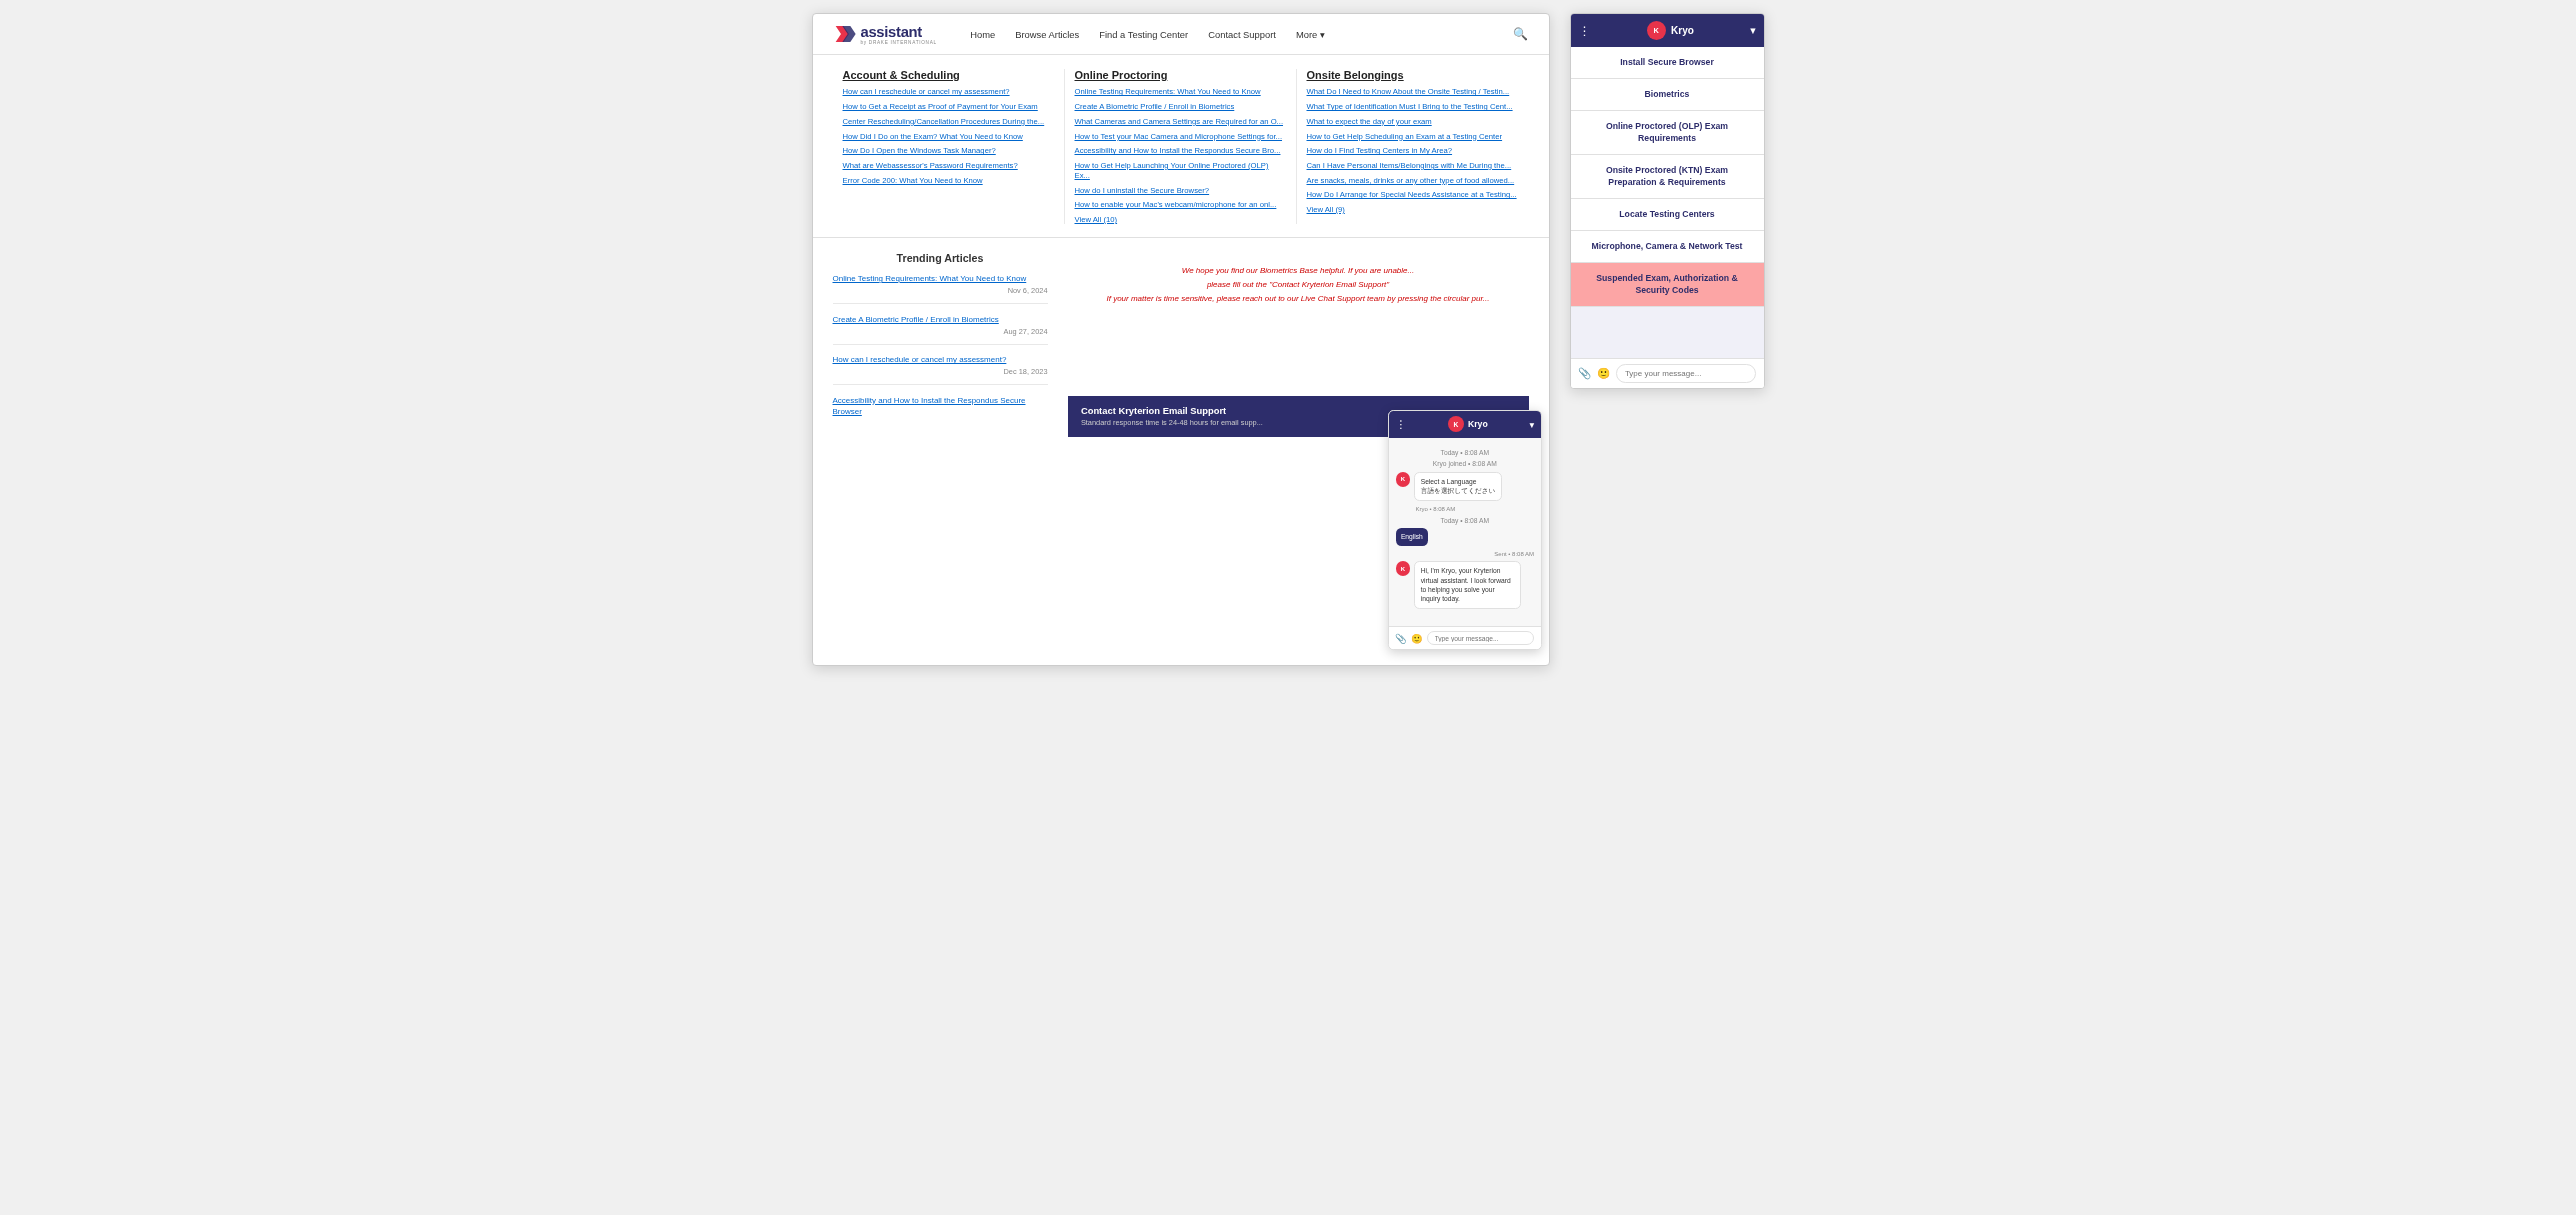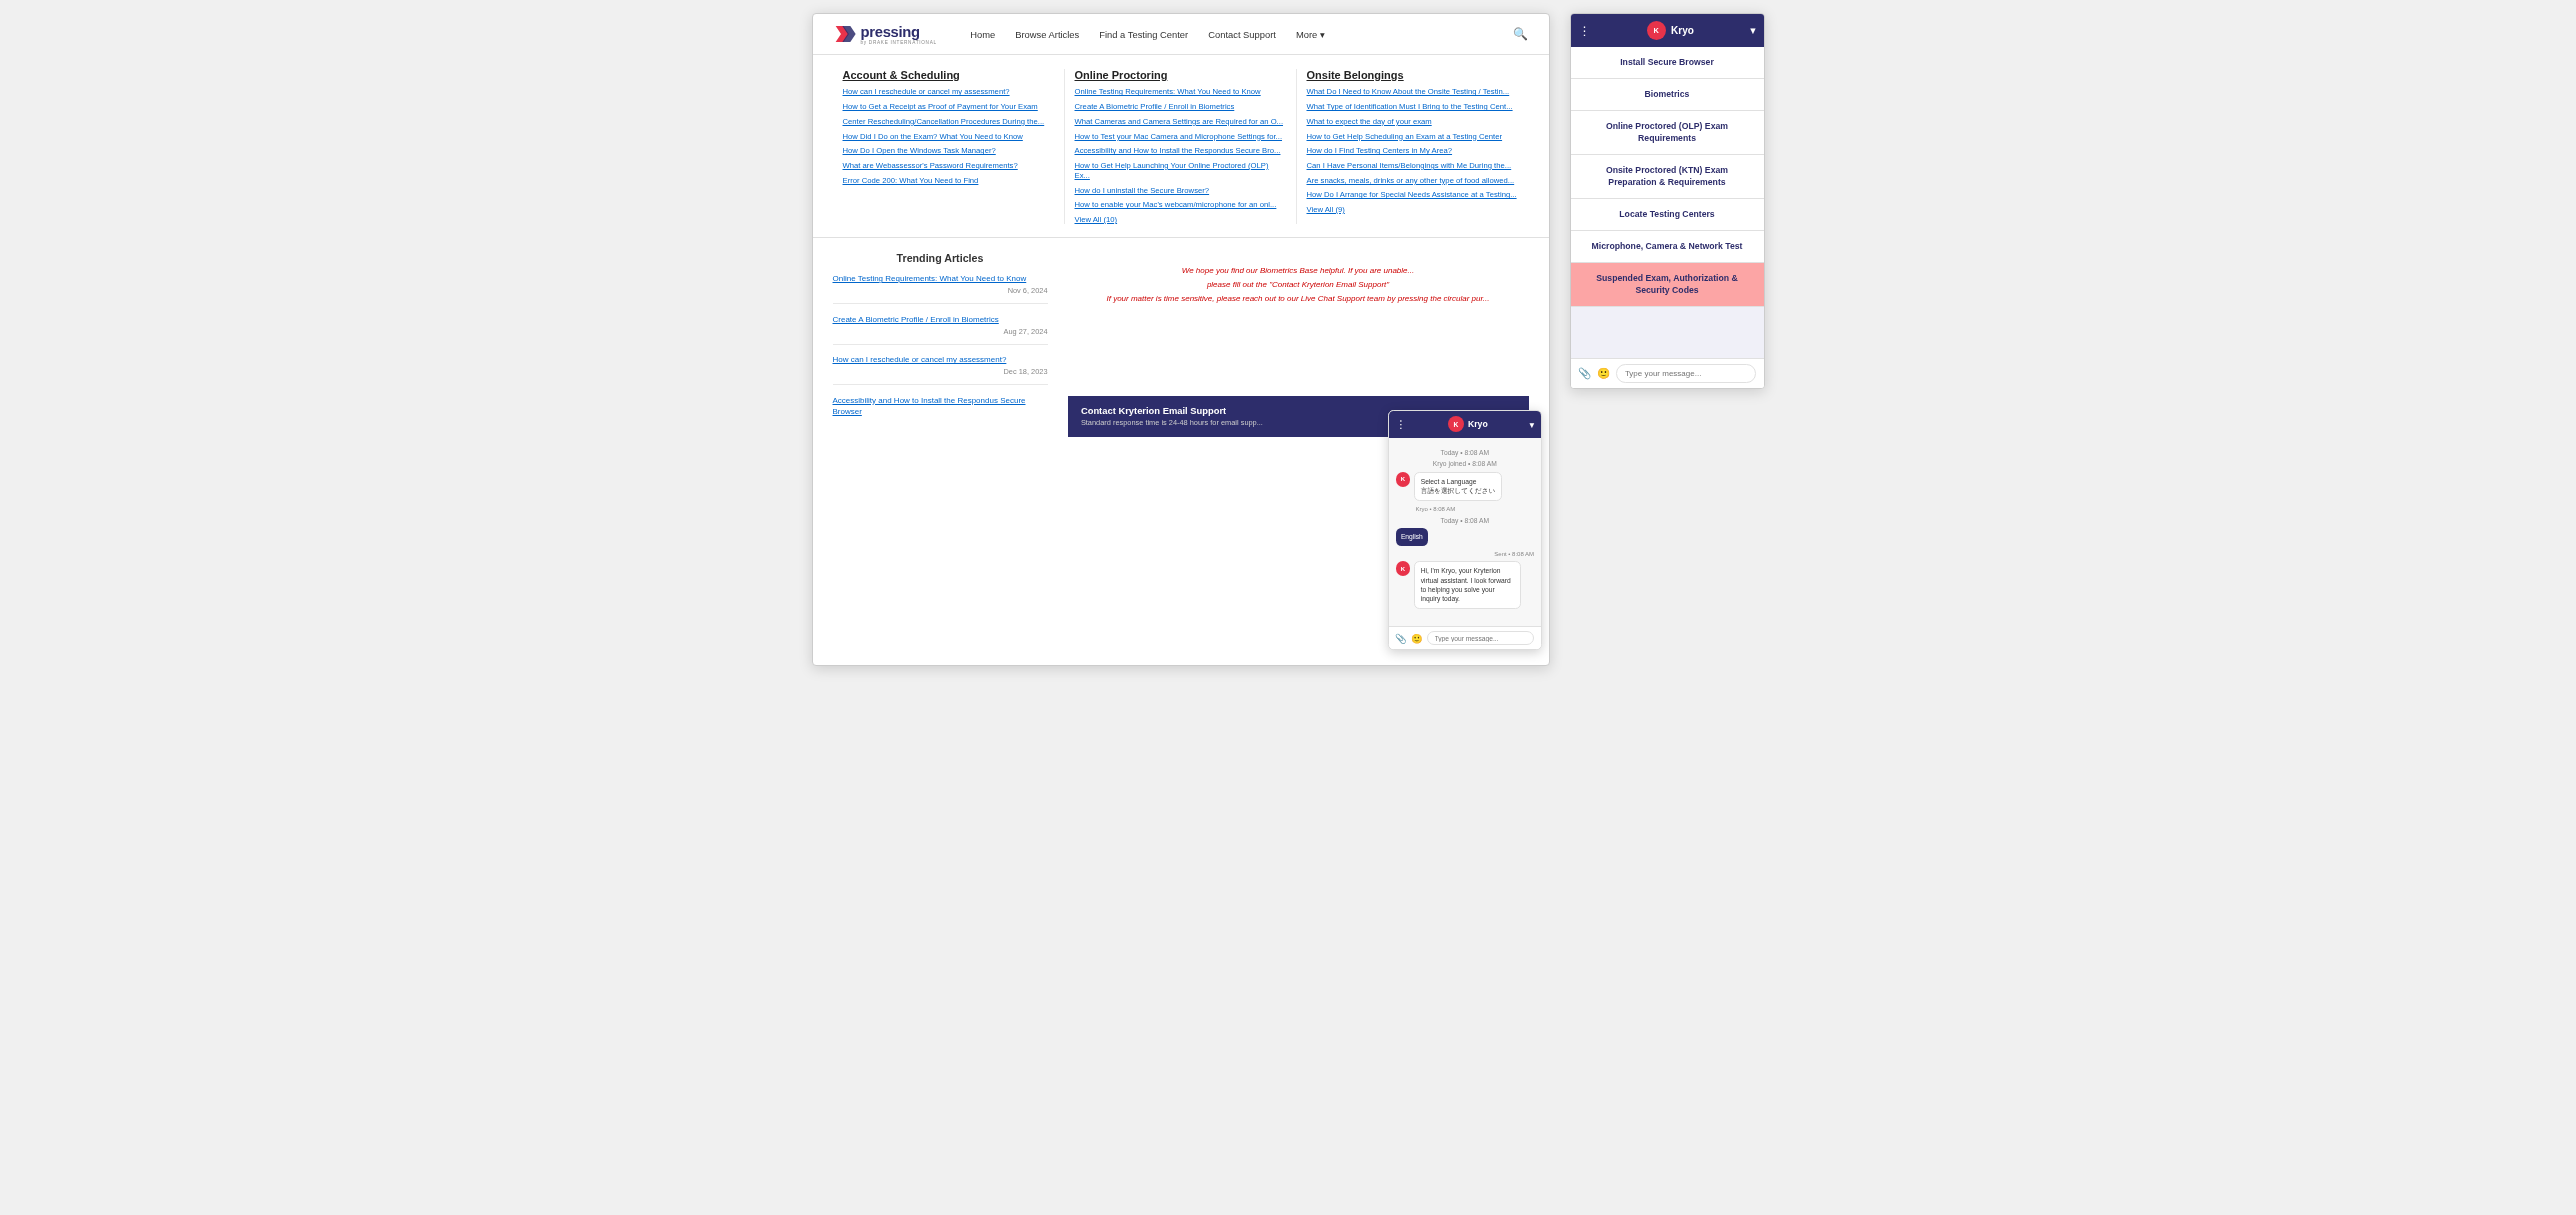--- a/index.html
+++ b/index.html
@@ -443,21 +443,21 @@
 
   <div class="browser-window">
 
     <div class="navbar">
       <div class="logo-area">
         <svg class="logo-k" viewBox="0 0 36 36">
           <polygon points="4,6 16,6 24,18 16,30 4,30 12,18" fill="#e8334a"></polygon>
           <polygon points="14,6 26,6 34,18 26,30 14,30 22,18" fill="#2d2d6b" opacity="0.85"></polygon>
         </svg>
         <div class="logo-text">
-          <span class="logo-name">pressing</span>
+          <span class="logo-name">assistant</span>
           <span class="logo-sub">by DRAKE INTERNATIONAL</span>
         </div>
       </div>
       <nav class="nav-links">
         <a class="nav-link">Home</a>
         <a class="nav-link">Browse Articles</a>
         <a class="nav-link">Find a Testing Center</a>
         <a class="nav-link">Contact Support</a>
         <a class="nav-link nav-more">
           <span>More</span>
@@ -469,21 +469,21 @@
 
     <div class="mega-menu">
       <div class="menu-col">
         <div class="menu-col-title">Account &amp; Scheduling</div>
         <a class="menu-item">How can I reschedule or cancel my assessment?</a>
         <a class="menu-item">How to Get a Receipt as Proof of Payment for Your Exam</a>
         <a class="menu-item">Center Rescheduling/Cancellation Procedures During the...</a>
         <a class="menu-item">How Did I Do on the Exam? What You Need to Know</a>
         <a class="menu-item">How Do I Open the Windows Task Manager?</a>
         <a class="menu-item">What are Webassessor's Password Requirements?</a>
-        <a class="menu-item">Error Code 200: What You Need to Find</a>
+        <a class="menu-item">Error Code 200: What You Need to Know</a>
       </div>
       <div class="menu-col">
         <div class="menu-col-title">Online Proctoring</div>
         <a class="menu-item">Online Testing Requirements: What You Need to Know</a>
         <a class="menu-item">Create A Biometric Profile / Enroll in Biometrics</a>
         <a class="menu-item">What Cameras and Camera Settings are Required for an O...</a>
         <a class="menu-item">How to Test your Mac Camera and Microphone Settings for...</a>
         <a class="menu-item">Accessibility and How to Install the Respondus Secure Bro...</a>
         <a class="menu-item">How to Get Help Launching Your Online Proctored (OLP) Ex...</a>
         <a class="menu-item">How do I uninstall the Secure Browser?</a>

